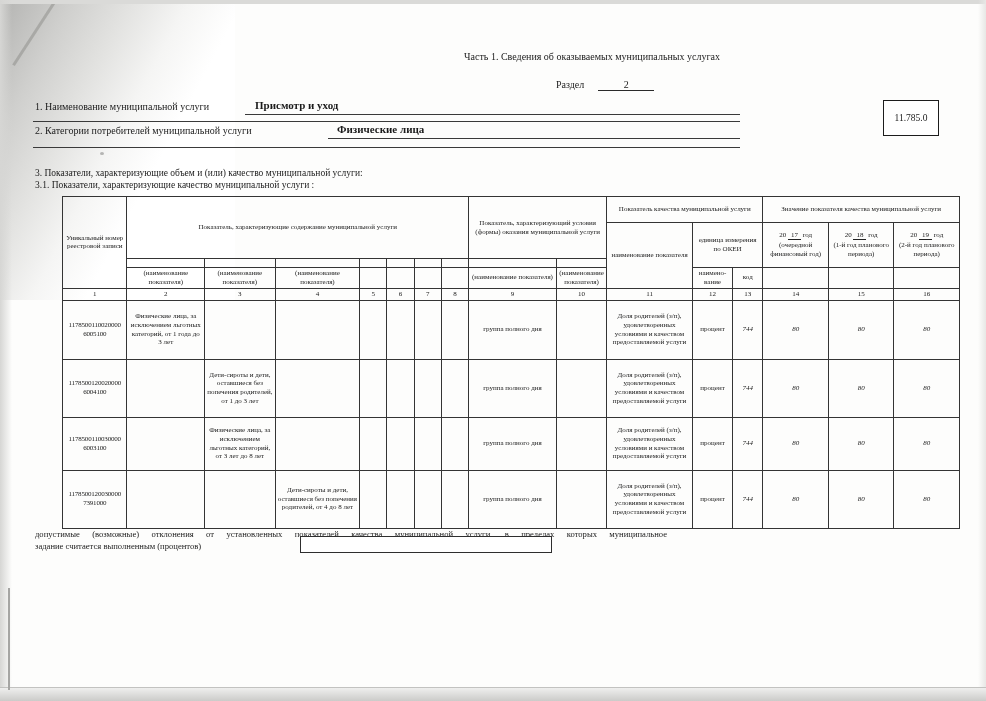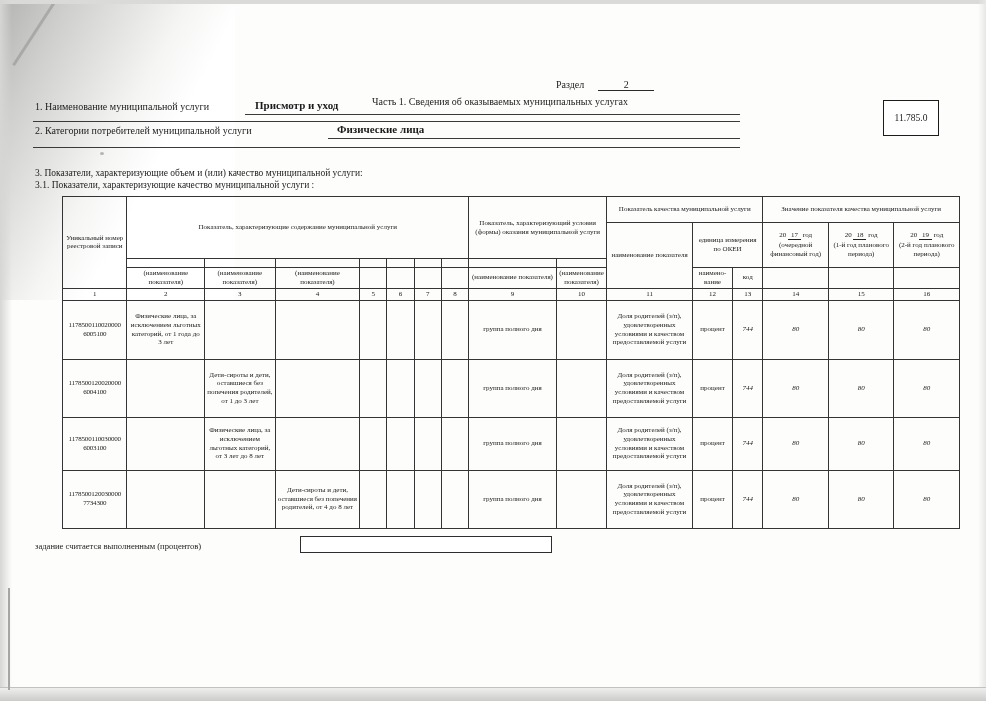--- a/index.html
+++ b/index.html
@@ -15,21 +15,21 @@
   .edge-right{position:absolute;right:0;top:0;bottom:0;width:8px;
     background:linear-gradient(270deg,#e7e7e5,rgba(255,255,255,0));}
   .corner-tl{position:absolute;left:0;top:0;width:235px;height:300px;
     background:linear-gradient(118deg,#b3b3b1 0%,#cfcfcd 18%,#e2e2e0 33%,#f5f5f4 48%,#ffffff 62%);}
   .corner-streak{position:absolute;left:58px;top:-6px;width:3px;height:84px;
     background:#8f8f8d;opacity:.55;transform:rotate(33deg);transform-origin:top left;}
   .left-edge-line{position:absolute;left:8px;top:588px;width:2px;height:102px;background:#a5a5a3;}
   .speck{position:absolute;left:100px;top:152px;width:4px;height:3px;background:#8a8a88;border-radius:50%;opacity:.6;}
 
   
-  .part-title{position:absolute;left:280px;top:51px;width:440px;text-align:center;font-size:10px;margin-top:45px;}
+  .part-title{position:absolute;left:280px;top:51px;width:440px;text-align:right;font-size:10px;}
   .section-line{position:absolute;left:556px;top:79px;font-size:10px;}
   .section-num{display:inline-block;width:56px;margin-left:14px;text-align:center;
     border-bottom:1px solid #2a2a2a;font-size:10px;}
 
   .f-label{position:absolute;font-size:10px;white-space:nowrap;}
   .f-value{position:absolute;font-size:11px;font-weight:bold;white-space:nowrap;}
   .hline{position:absolute;border-bottom:1px solid #3a3a3a;height:0;}
 
   .un-label{position:absolute;left:756px;top:98px;width:120px;text-align:right;
     font-size:9.5px;line-height:1.35;}
@@ -232,36 +232,37 @@
       <td>группа полного дня</td>
       <td></td>
       <td class="small">Доля родителей (з/п), удовлетворенных условиями и качеством предоставляемой услуги</td>
       <td class="num">процент</td>
       <td class="val">744</td>
       <td class="val">80</td>
       <td class="val">80</td>
       <td class="val">80</td>
     </tr>
     <tr style="height:58px;">
-      <td class="idcell">1178500120030000 7734300</td>
+      <td class="idcell">1178500120030000 7391000</td>
       <td class="small"></td>
       <td class="small"></td>
       <td class="small">Дети-сироты и дети, оставшиеся без попечения родителей, от 4 до 8 лет</td>
       <td></td>
           <td></td>
       <td></td>
           <td></td>
       <td>группа полного дня</td>
       <td></td>
       <td class="small">Доля родителей (з/п), удовлетворенных условиями и качеством предоставляемой услуги</td>
       <td class="num">процент</td>
       <td class="val">744</td>
       <td class="val">80</td>
       <td class="val">80</td>
       <td class="val">80</td>
     </tr>
   </tbody>
     </table>
 
+  <div class="note1">допустимые (возможные) отклонения от установленных показателей качества муниципальной услуги, в пределах которых муниципальное</div>
   <div class="note2">задание считается выполненным (процентов)</div>
   <div class="note-box"></div>
 
 </div>
 
 </body></html>

